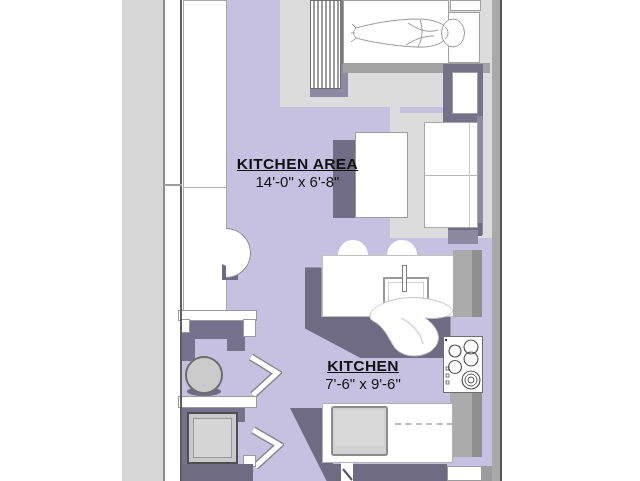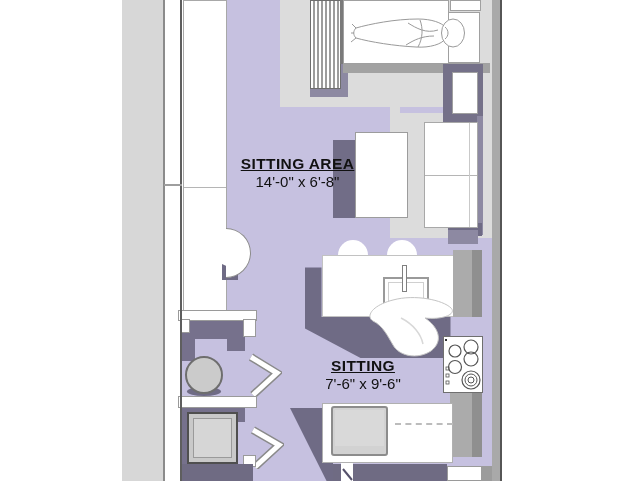--- a/index.html
+++ b/index.html
@@ -148,21 +148,21 @@
   <div class="a" style="left:180px;top:464px;width:73px;height:17px;background:#6f6b83"></div>
 
   <div class="a" style="left:122px;top:0;width:41px;height:481px;background:#d7d7d7"></div>
   <div class="a" style="left:163px;top:0;width:2px;height:481px;background:#8b8b8b"></div>
   <div class="a" style="left:180px;top:0;width:2px;height:481px;background:#5e5e5e"></div>
   <div class="a" style="left:164px;top:184px;width:18px;height:2px;background:#9e9e9e"></div>
   <div class="a" style="left:492px;top:0;width:9px;height:481px;background:#a9a9a9"></div>
   <div class="a" style="left:500px;top:0;width:2px;height:481px;background:#565656"></div>
 
   <div class="a" style="left:225px;top:154px;width:145px">
-    <div class="room-label">SITTING AREA</div>
+    <div class="room-label">KITCHEN AREA</div>
     <div class="room-dims">14'-0" x 6'-8"</div>
   </div>
   <div class="a" style="left:300px;top:356px;width:126px">
-    <div class="room-label">SITTING</div>
+    <div class="room-label">KITCHEN</div>
     <div class="room-dims">7'-6" x 9'-6"</div>
   </div>
 
 </div>
 
 </body></html>

